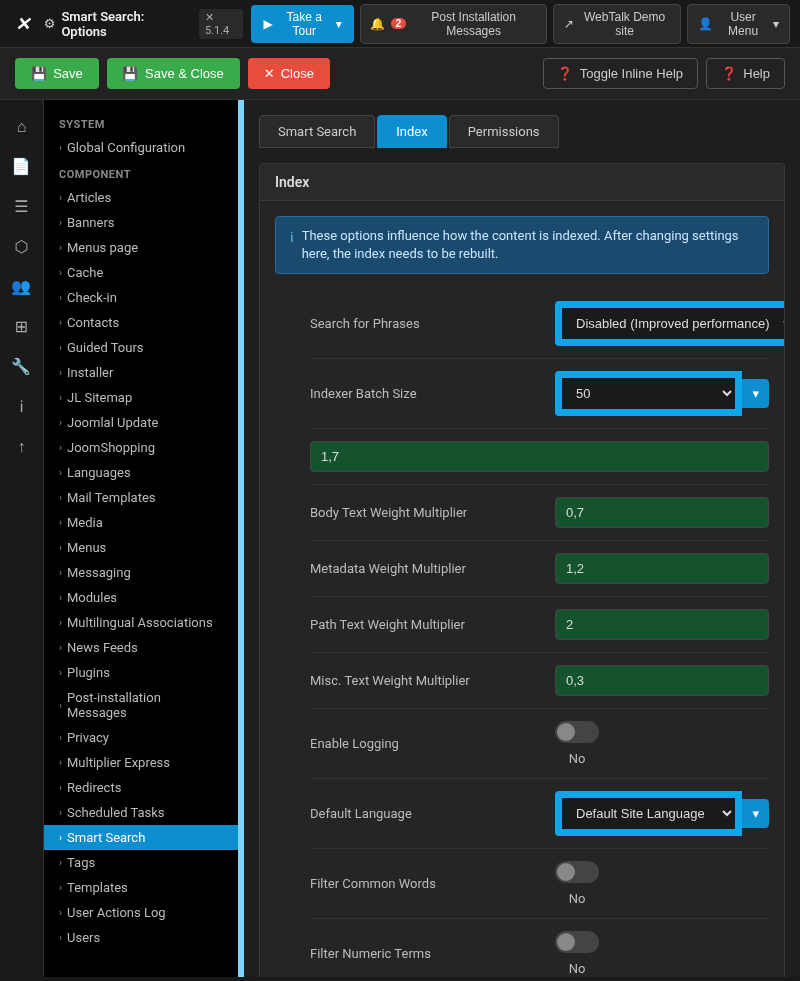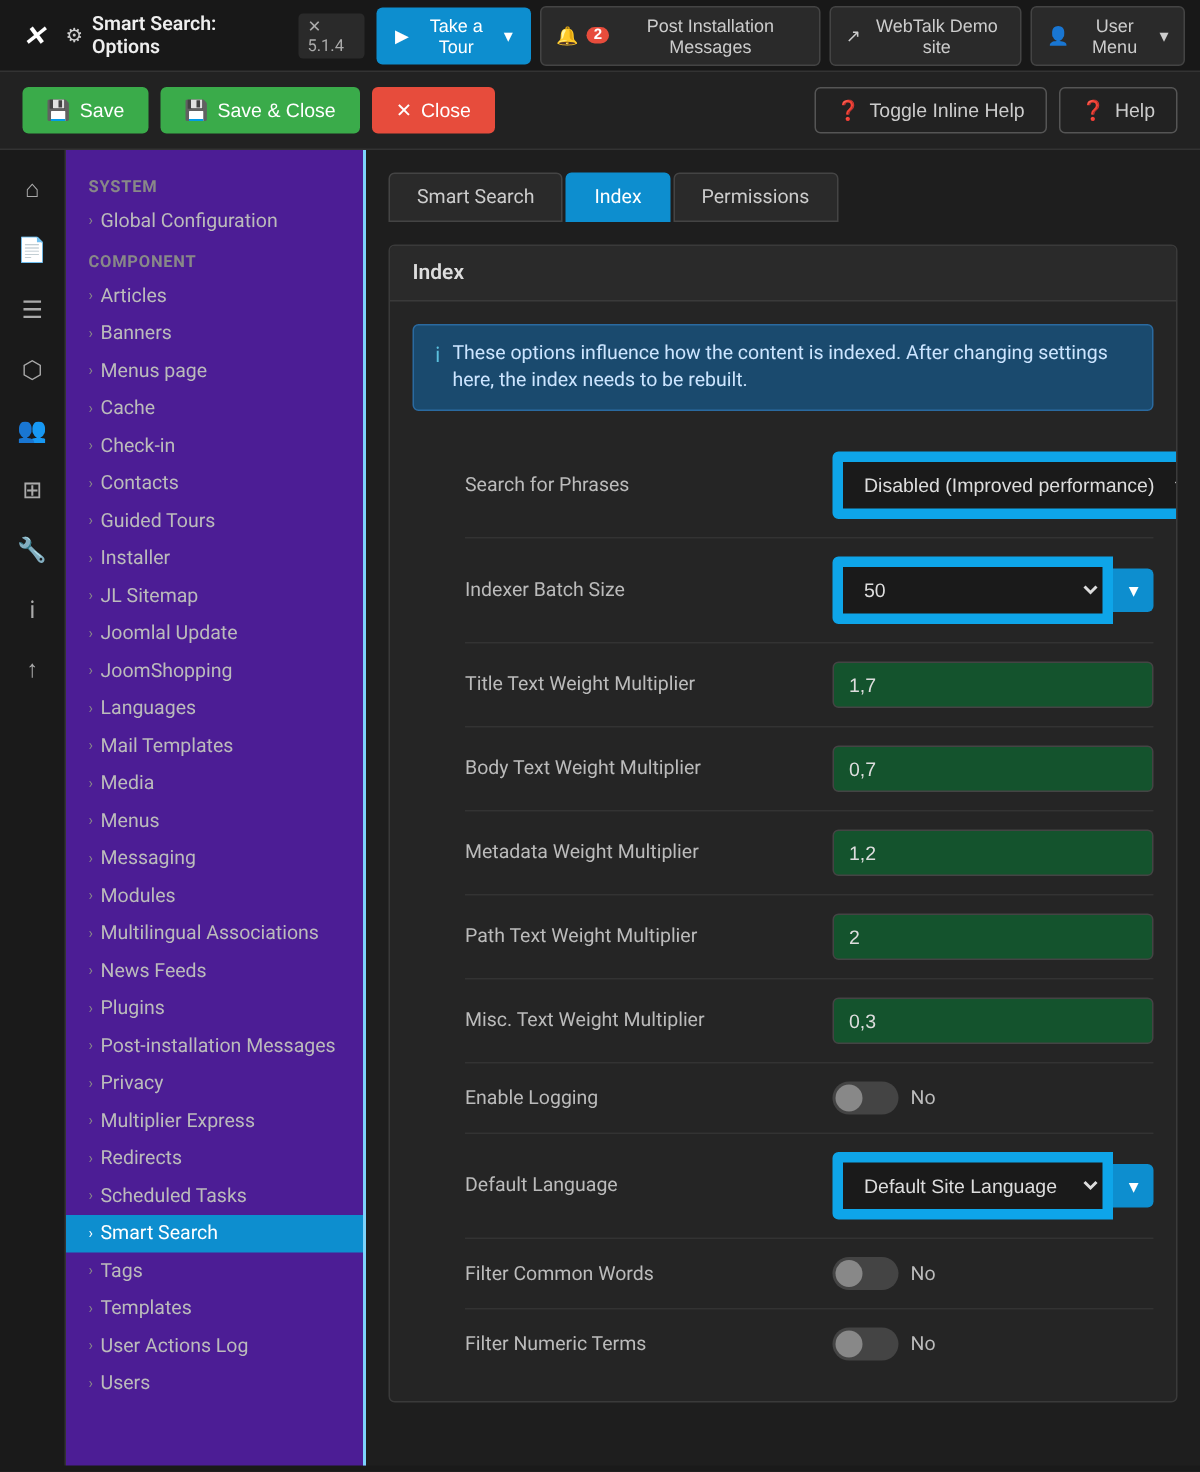--- a/index.html
+++ b/index.html
@@ -210,25 +210,25 @@
       align-items: center;
       justify-content: center;
       border-radius: 4px;
       color: #aaa;
       cursor: pointer;
       font-size: 16px;
     }
 
     
     .nav-panel {
-      background: #4c1d95;
+      background: #000000;
       width: 200px;
       padding: 10px 0;
       overflow-y: auto;
-      border-right: 2px solid #7dd3fc;
+      border-right: 6px solid #7dd3fc;
     }
     .nav-section-label {
       color: #888;
       font-size: 11px;
       font-weight: 700;
       text-transform: uppercase;
       padding: 8px 15px 4px;
       letter-spacing: 0.5px;
     }
     .nav-item {
@@ -376,20 +376,21 @@
       border-radius: 0 4px 4px 0;
       cursor: pointer;
       font-size: 13px;
     }
 
     
     .toggle-wrap {
       display: flex;
       align-items: center;
       gap: 8px;
+      flex-direction: column;
     }
     .toggle {
       width: 44px;
       height: 22px;
       background: #444;
       border-radius: 11px;
       position: relative;
       cursor: pointer;
     }
     .toggle-knob {
@@ -668,23 +669,20 @@
             <div class="form-select-wrap">
               <select class="form-select">
                 <option>50</option>
               </select>
               <button class="select-btn">▾</button>
             </div>
           </div>
         </div>
 
         <div class="form-row">
-          <div class="form-label">
-            <span>Title Text Weight Multiplier</span>
-          </div>
           <div class="form-control-wrap">
             <input class="form-input" type="text" value="1,7" style="">
           </div>
         </div>
 
         <div class="form-row">
           <div class="form-label">
             <span>Body Text Weight Multiplier</span>
           </div>
           <div class="form-control-wrap">

